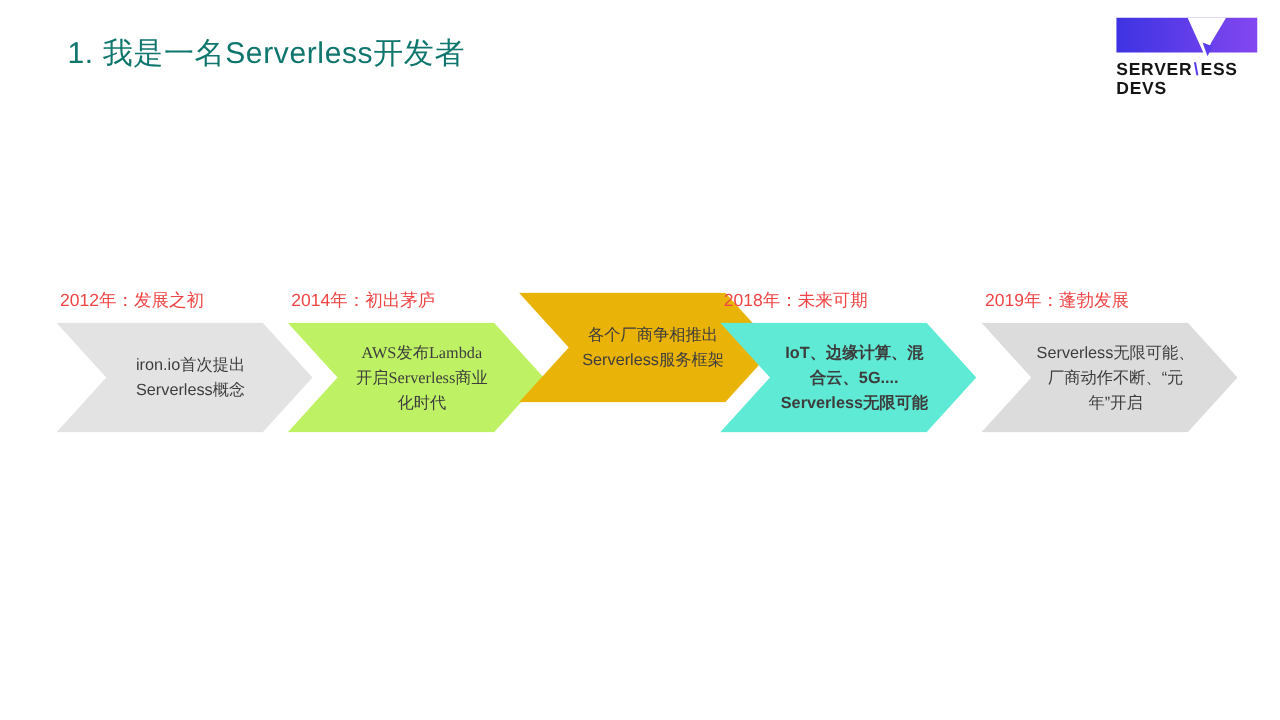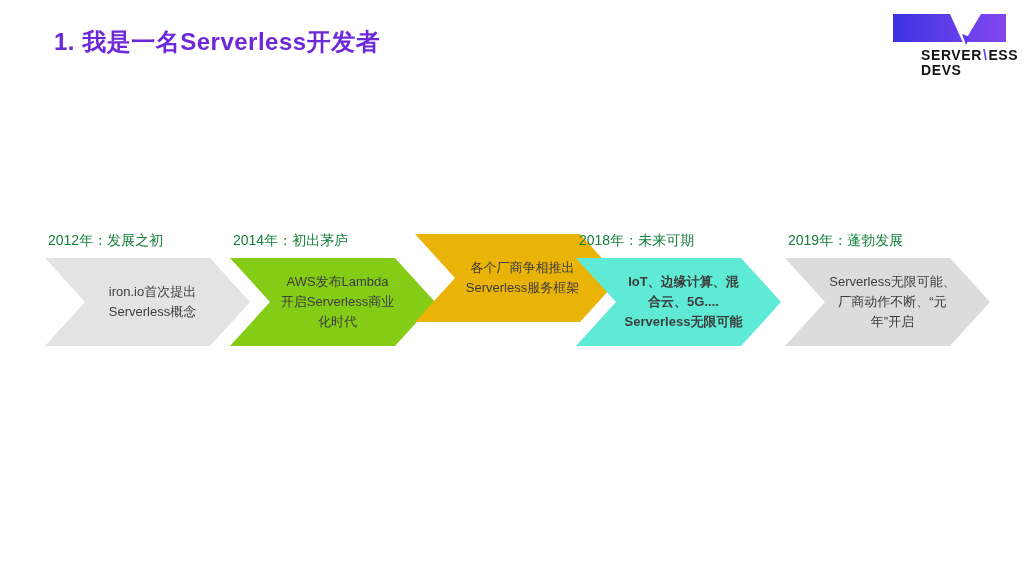--- a/index.html
+++ b/index.html
@@ -12,58 +12,57 @@
     font-family: "Liberation Sans", "DejaVu Sans", sans-serif;
     overflow: hidden;
   }
 
   
   .slide-title {
     position: absolute;
     left: 54px;
     top: 26px;
     font-size: 24px;
-    font-weight: 700;
-    color: #6d28d9;
+    font-weight: 400;
+    color: #0f766e;
     letter-spacing: 0.5px;
   }
 
   
   .logo {
     position: absolute;
     left: 893px;
     top: 14px;
     width: 118px;
   }
   .logo-banner { display: block; }
   .logo-wordmark {
     margin-top: 1px;
     font-size: 14px;
     font-weight: 700;
     letter-spacing: 0.6px;
     color: #141414;
     line-height: 15px;
     white-space: nowrap;
-    margin-left: 28px;
   }
   .logo-slash {
     font-weight: 700;
     padding: 0 1px;
   }
 
   
   .timeline-item {
     position: absolute;
     top: 230px;
     width: 205px;
     height: 118px;
   }
   .year-label {
     font-size: 14px;
-    color: #15803d;
+    color: #ef4444;
     height: 24px;
     line-height: 20px;
     padding-left: 3px;
     white-space: nowrap;
   }
   .chevron {
     position: relative;
     margin-top: 4px;
     width: 205px;
     height: 88px;
@@ -109,21 +108,21 @@
 <div class="timeline-item" style="left:45px">
   <div class="year-label">2012年：发展之初</div>
   <div class="chevron" style="background: rgb(227, 227, 227);">
     <div class="chevron-text">iron.io首次提出
 Serverless概念</div>
   </div>
 </div>
 
 <div class="timeline-item" style="left:230px">
   <div class="year-label">2014年：初出茅庐</div>
-  <div class="chevron" style="background: #84cc16;">
+  <div class="chevron" style="background: #bef264; font-family: Liberation Serif, serif;">
     <div class="chevron-text">AWS发布Lambda
 开启Serverless商业
 化时代</div>
   </div>
 </div>
 
 <div class="timeline-item" style="left:415px">
   <div class="chevron" style="background: #eab308;">
     <div class="chevron-text">各个厂商争相推出
 Serverless服务框架</div>

